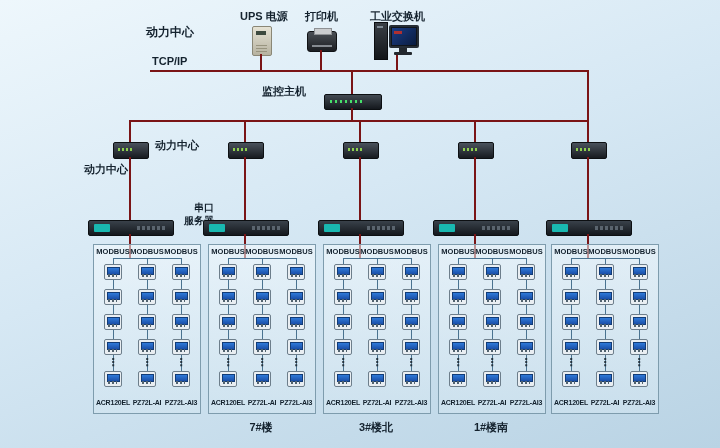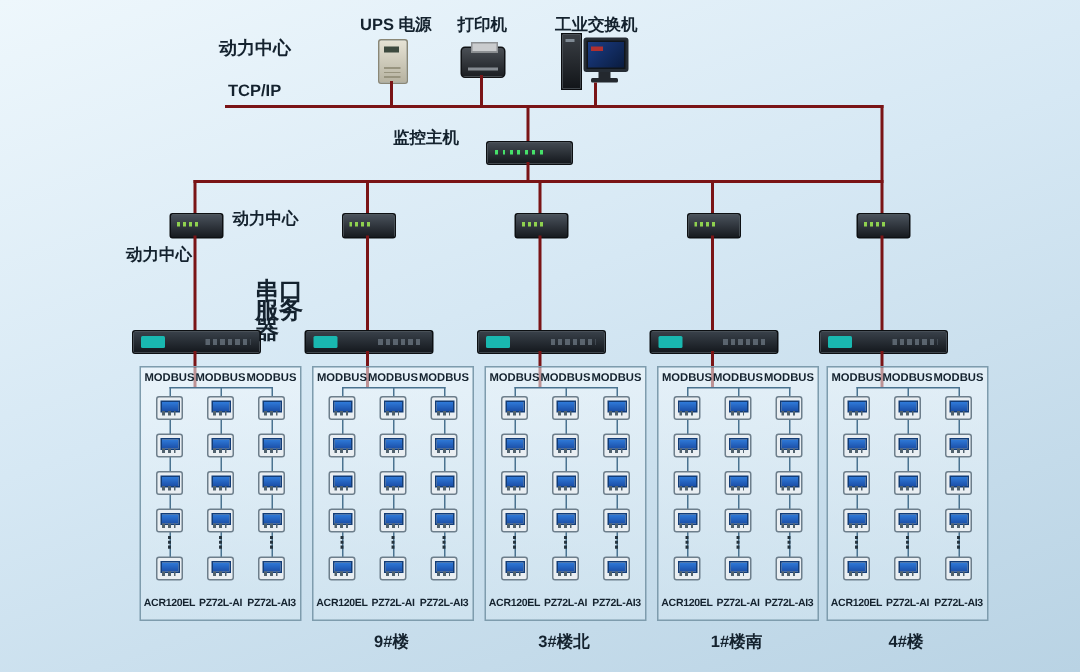--- a/index.html
+++ b/index.html
@@ -56,21 +56,21 @@
   .steel-v{position:absolute;top:13px;width:1px;height:122px;background:var(--line-bus,#4a7390)}
   .modbus-lbl{position:absolute;top:2px;width:36px;text-align:center;font-size:7.5px;font-weight:bold;color:#14222e}
   .meter{position:absolute;width:18px;height:16px;background:#e9eef2;border:1px solid #6d7e8b;border-radius:2px;box-sizing:border-box}
   .meter::before{content:"";position:absolute;left:2px;top:2px;width:11px;height:6px;
     background:linear-gradient(#2f7ad9,#1b4fa8);border:1px solid #123c77}
   .meter::after{content:"";position:absolute;left:3px;bottom:2px;width:9px;height:3px;
     background:repeating-linear-gradient(90deg,#51626e 0 2px,transparent 2px 4px)}
   .dots{position:absolute;top:111px;width:18px;text-align:center;font-size:11px;line-height:13px;font-weight:bold;color:#24323c}
   .col-foot{position:absolute;top:154px;width:36px;text-align:center;font-size:7px;font-weight:600;color:#14222e;letter-spacing:-0.2px}
   .grp-name{position:absolute;top:420px;width:106px;text-align:center;font-size:11px;font-weight:bold;color:#14222e}
-  .srv-lbl{position:absolute;left:170px;top:188px;width:44px;text-align:left;font-size:16px;font-weight:bold;line-height:13px;color:#14222e}
+  .srv-lbl{position:absolute;left:170px;top:201px;width:44px;text-align:right;font-size:10px;font-weight:bold;line-height:13px;color:#14222e}
 </style>
 </head>
 <body>
 
 <div class="stage">
 
   <div class="lbl" style="left:146px;top:24px;font-size:12px">动力中心</div>
   <div class="lbl" style="left:240px;top:9px">UPS 电源</div>
   <div class="lbl" style="left:305px;top:9px">打印机</div>
   <div class="lbl" style="left:370px;top:9px">工业交换机</div>
@@ -166,21 +166,21 @@
         <div class="steel-v" style="left: 87px;"></div>
         <div class="modbus-lbl" style="left: 69px;">MODBUS</div>
         <div class="meter" style="left: 78px; top: 19px;"></div>
         <div class="meter" style="left: 78px; top: 44px;"></div>
         <div class="meter" style="left: 78px; top: 69px;"></div>
         <div class="meter" style="left: 78px; top: 94px;"></div>
         <div class="meter" style="left: 78px; top: 126px;"></div>
         <div class="dots" style="left: 78px;">⋮</div>
         <div class="col-foot" style="left: 69px;">PZ72L-AI3</div>
       </div>
-      <div class="grp-name" style="left: 208px;">9#楼</div>
+      <div class="grp-name" style="left: 208px;">7#楼</div>
       <div class="vline" style="left: 359px; top: 120px; height: 22px;"></div>
       <div class="tx-icon" style="left: 343px;"></div>
       <div class="vline" style="left: 359px; top: 157px; height: 63px;"></div>
       <div class="srv-icon" style="left: 318px;"></div>
       <div class="vline" style="left: 359px; top: 234px; height: 24px;"></div>
       <div class="gbox" style="left: 323px;">
         <div class="steel-h"></div>
         <div class="steel-v" style="left: 19px;"></div>
         <div class="modbus-lbl" style="left: 1px;">MODBUS</div>
         <div class="meter" style="left: 10px; top: 19px;"></div>
@@ -273,16 +273,15 @@
         <div class="steel-v" style="left: 87px;"></div>
         <div class="modbus-lbl" style="left: 69px;">MODBUS</div>
         <div class="meter" style="left: 78px; top: 19px;"></div>
         <div class="meter" style="left: 78px; top: 44px;"></div>
         <div class="meter" style="left: 78px; top: 69px;"></div>
         <div class="meter" style="left: 78px; top: 94px;"></div>
         <div class="meter" style="left: 78px; top: 126px;"></div>
         <div class="dots" style="left: 78px;">⋮</div>
         <div class="col-foot" style="left: 69px;">PZ72L-AI3</div>
       </div>
-      <div class="grp-name" style="left: 551px;">4#楼</div>
     </div>
 
 </div>
 
 </body></html>

